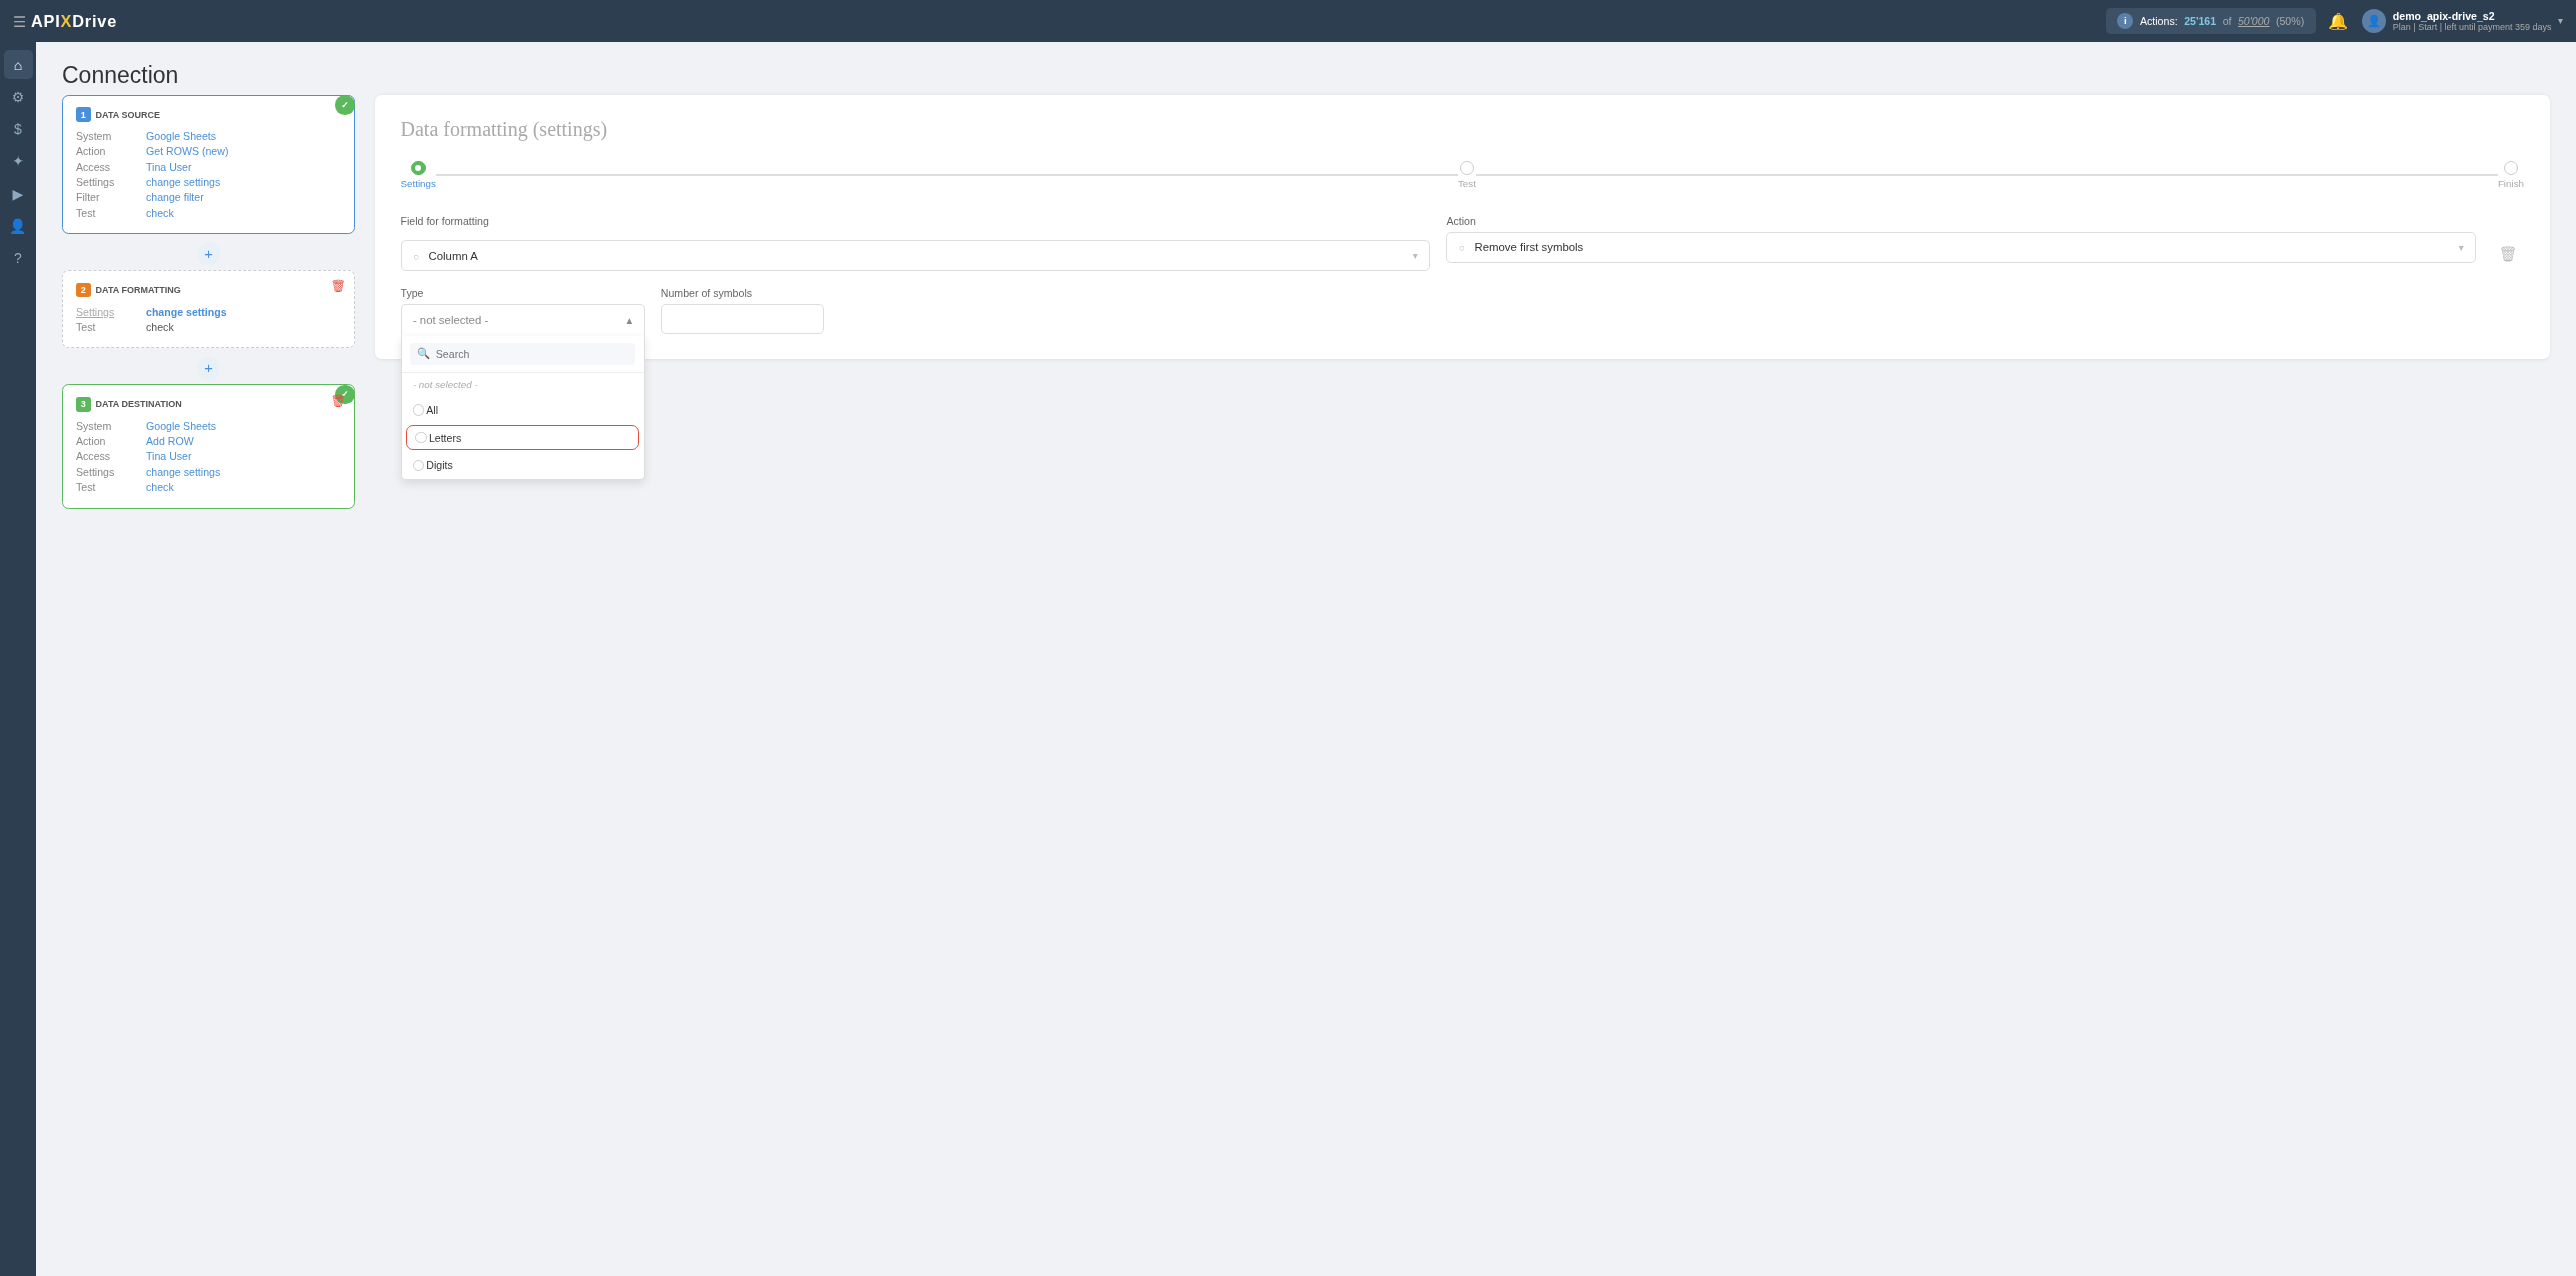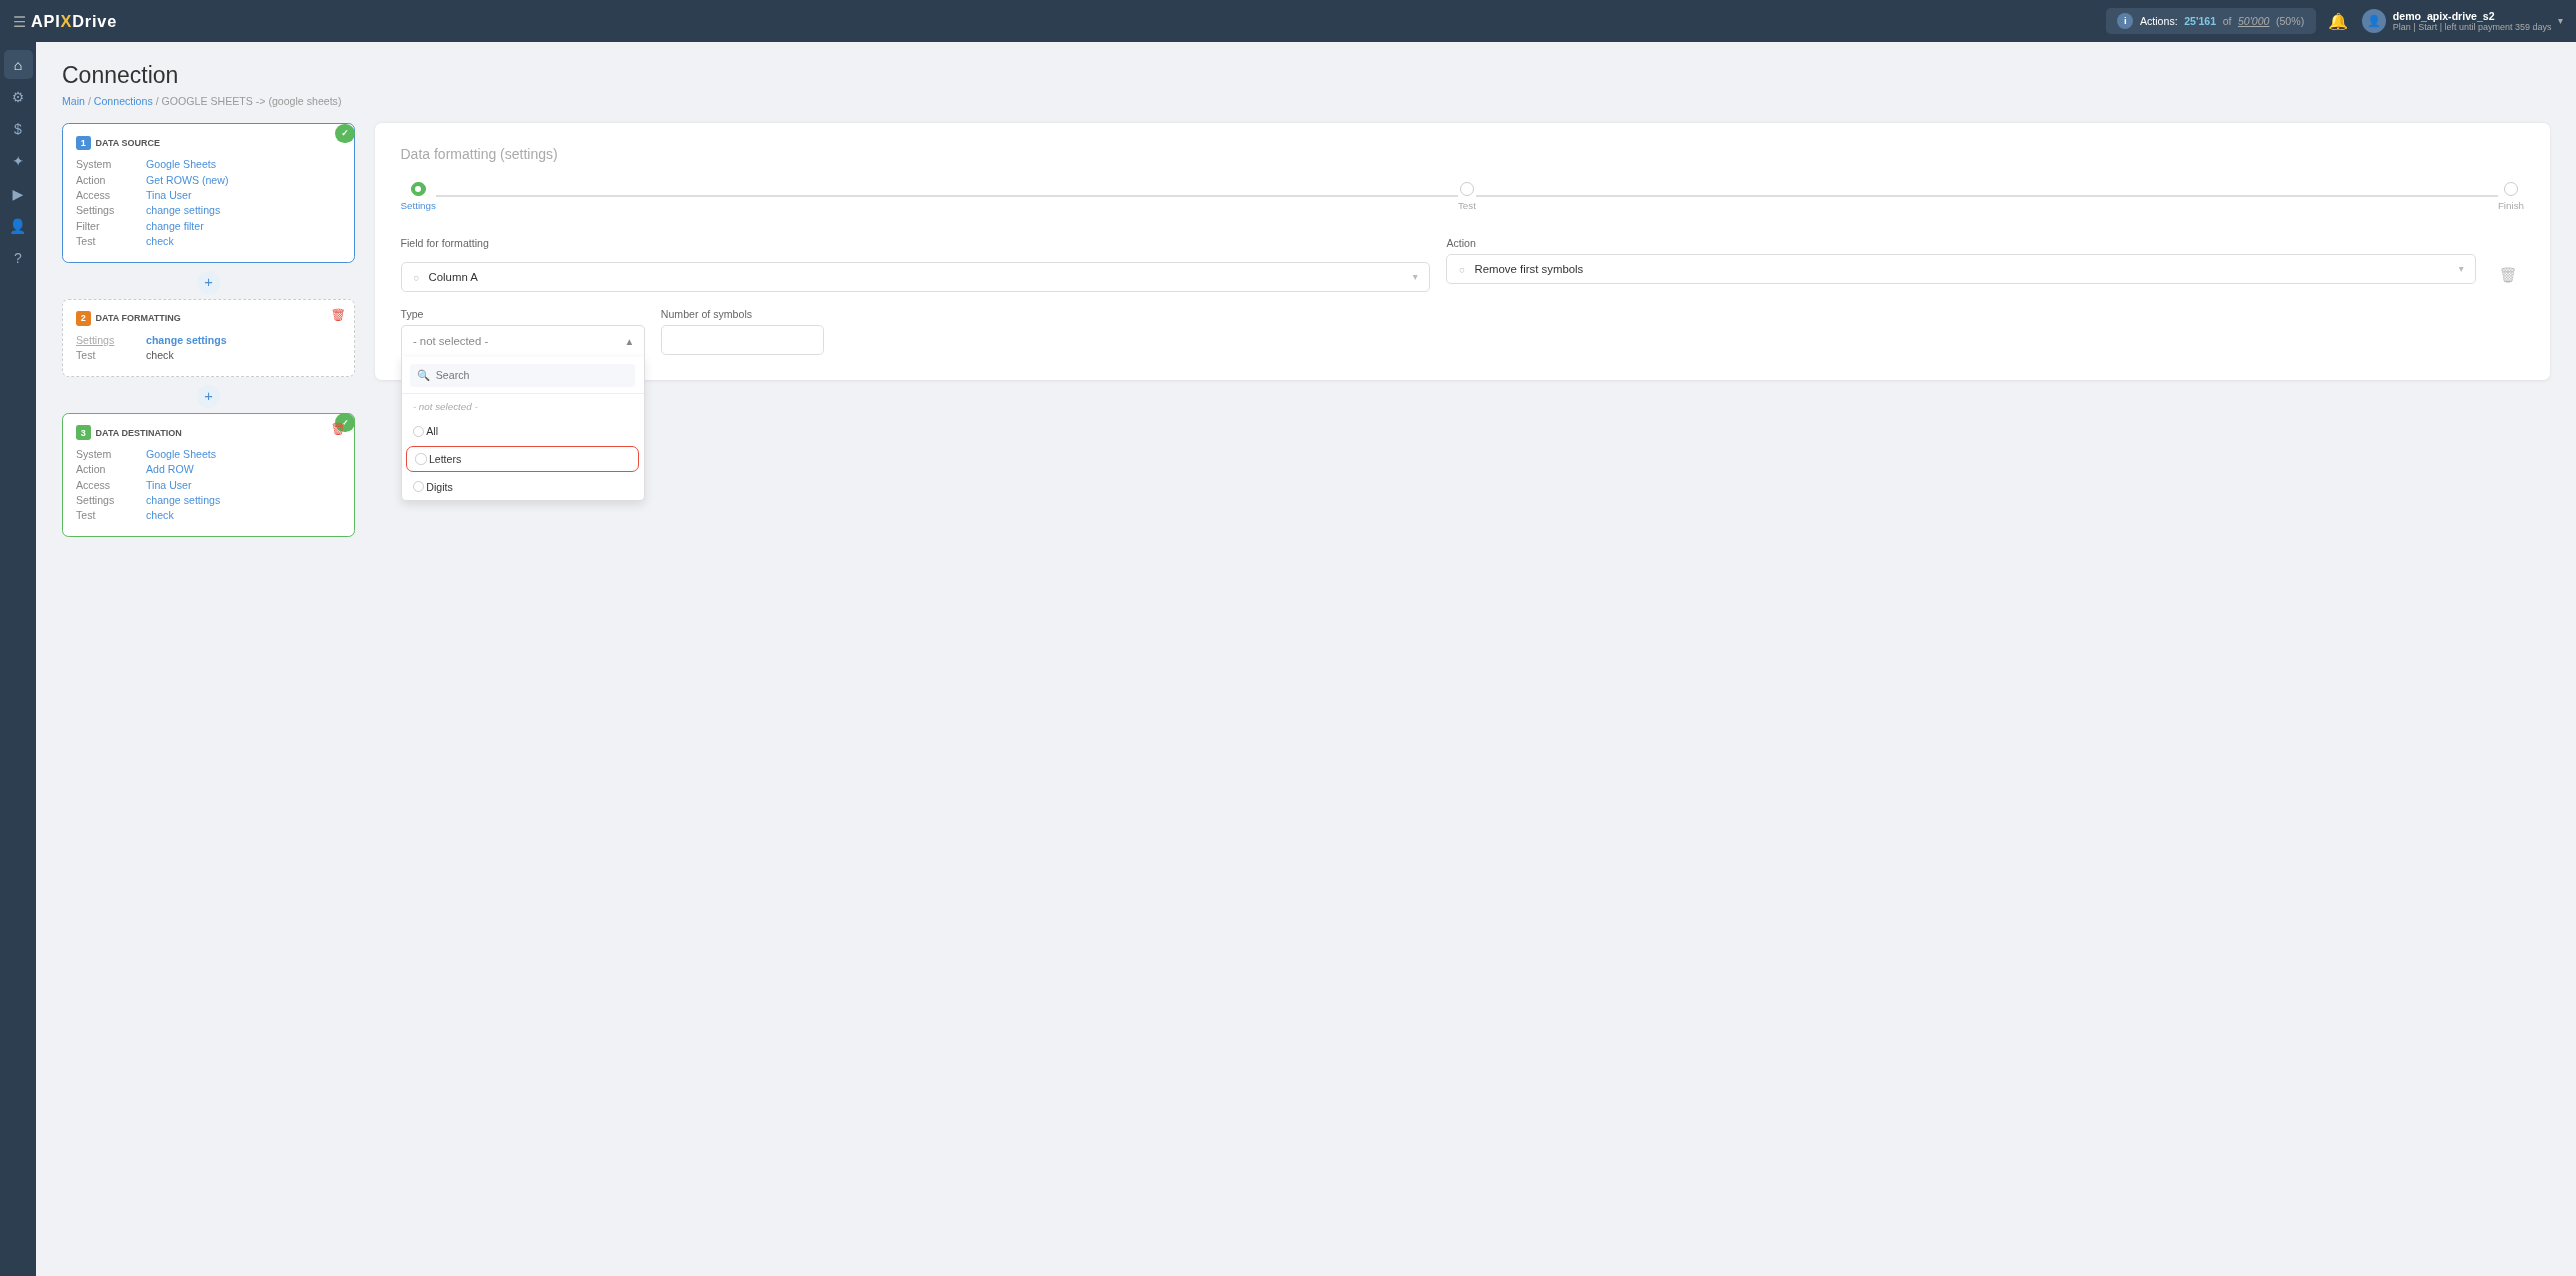--- a/index.html
+++ b/index.html
@@ -149,21 +149,21 @@
     
     .right-panel { flex: 1; }
 
     .data-format-card {
       background: white;
       border-radius: 6.5px;
       padding: 23px 26px;
       box-shadow: 0 0.8px 3.3px rgba(0,0,0,0.08);
     }
 
-    .df-title { font-size: 14px; font-weight: 400; color: #333; margin-bottom: 19.5px; }
+    .df-title { font-size: 20px; font-weight: 400; color: #333; margin-bottom: 19.5px; font-family: Liberation Serif, serif; }
     .df-title span { color: #aaa; font-weight: 300; }
 
     
     .progress-steps {
       display: flex; align-items: center; margin-bottom: 26px; position: relative;
     }
     .progress-step { display: flex; flex-direction: column; align-items: center; }
     .progress-circle {
       width: 14.7px; height: 14.7px; border-radius: 50%;
       border: 1.6px solid #ccc; background: white;
@@ -307,27 +307,20 @@
   <div class="sidebar-item">⚙</div>
   <div class="sidebar-item">$</div>
   <div class="sidebar-item">✦</div>
   <div class="sidebar-item">▶</div>
   <div class="sidebar-item">👤</div>
   <div class="sidebar-item">?</div>
 </div>
 
 <div class="main-wrapper">
   <h1 class="page-title">Connection</h1>
-  <div class="breadcrumb">
-    <a href="#">Main</a>
-    <span> / </span>
-    <a href="#">Connections</a>
-    <span> / </span>
-    <span>GOOGLE SHEETS -&gt; (google sheets)</span>
-  </div>
 
   <div class="content-layout">
 
     <div class="left-panel">
 
 
       <div class="step-box source">
         <div class="step-badge green">✓</div>
         <div class="step-title">
           <div class="step-num">1</div>

